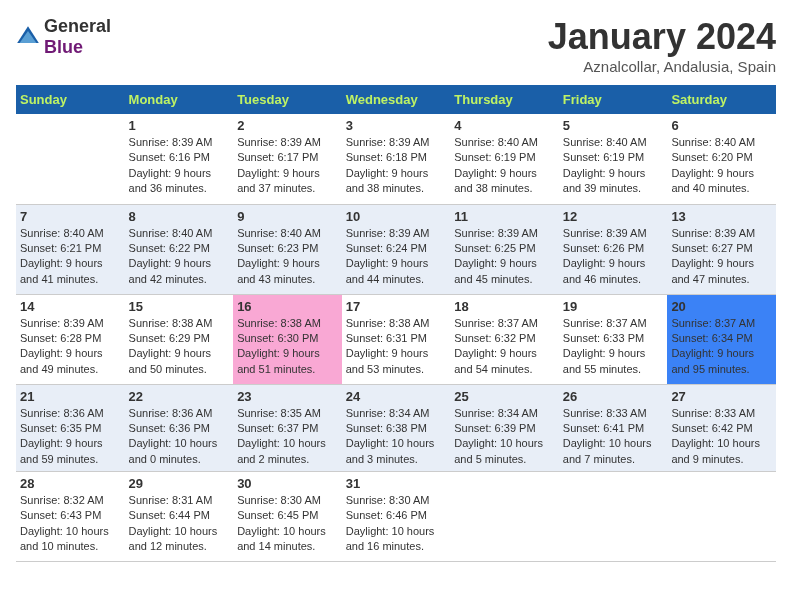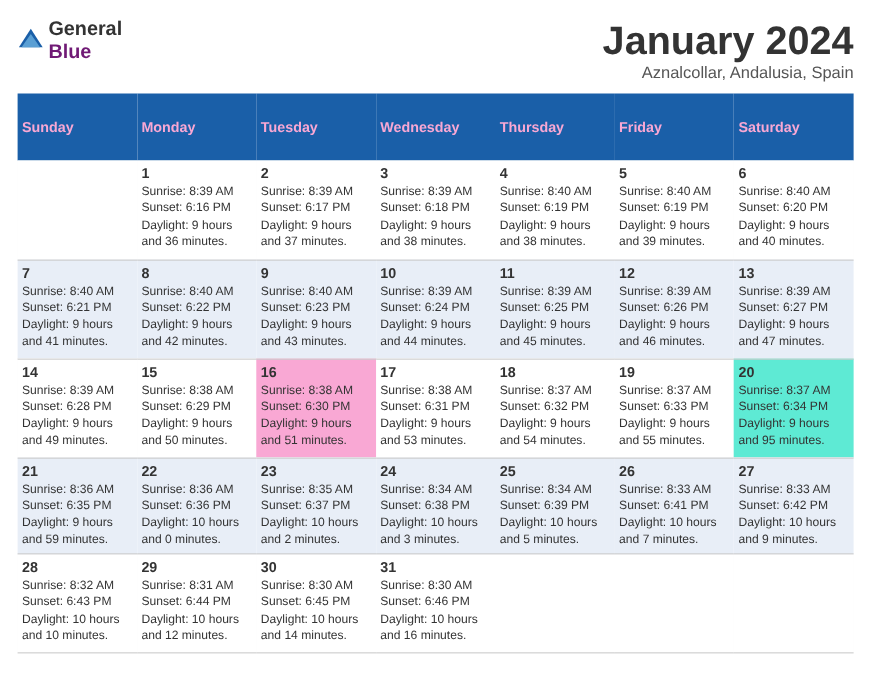--- a/index.html
+++ b/index.html
@@ -37,22 +37,22 @@
       font-size: 15px;
       color: #555;
     }
     table {
       width: 100%;
       border-collapse: collapse;
       font-size: 11px;
     }
     thead tr th {
       background-color: #1a5fa8;
-      color: #f9a8d4;
-      padding: 23px 4px;
+      color: #bef264;
+      padding: 7px 4px;
       text-align: left;
       font-size: 13px;
       font-weight: bold;
     }
     tbody tr {
       border-bottom: 1px solid #ccc;
     }
     tbody tr:nth-child(odd) {
       background-color: #f9f9f9;
     }
@@ -184,21 +184,21 @@
           <div class="day-detail"><span>Sunrise: 8:38 AM</span><br><span>Sunset: 6:31 PM</span><br><span>Daylight: 9 hours</span><br><span>and 53 minutes.</span></div>
         </td>
         <td style="background-color: rgb(255, 255, 255);">
           <span class="day-num">18</span>
           <div class="day-detail"><span>Sunrise: 8:37 AM</span><br><span>Sunset: 6:32 PM</span><br><span>Daylight: 9 hours</span><br><span>and 54 minutes.</span></div>
         </td>
         <td style="background-color: rgb(255, 255, 255);">
           <span class="day-num">19</span>
           <div class="day-detail"><span>Sunrise: 8:37 AM</span><br><span>Sunset: 6:33 PM</span><br><span>Daylight: 9 hours</span><br><span>and 55 minutes.</span></div>
         </td>
-        <td style="background-color: #5eead4; margin-left: 16px;">
+        <td style="background-color: #3b82f6; margin-left: 16px;">
           <span class="day-num">20</span>
           <div class="day-detail"><span>Sunrise: 8:37 AM</span><br><span>Sunset: 6:34 PM</span><br><span>Daylight: 9 hours</span><br><span>and 95 minutes.</span></div>
         </td>
       </tr>
       <tr style="height: 66px;">
         <td style="background-color: rgb(232, 238, 247);">
           <span class="day-num">21</span>
           <div class="day-detail"><span>Sunrise: 8:36 AM</span><br><span>Sunset: 6:35 PM</span><br><span>Daylight: 9 hours</span><br><span>and 59 minutes.</span></div>
         </td>
         <td style="background-color: rgb(232, 238, 247);">

